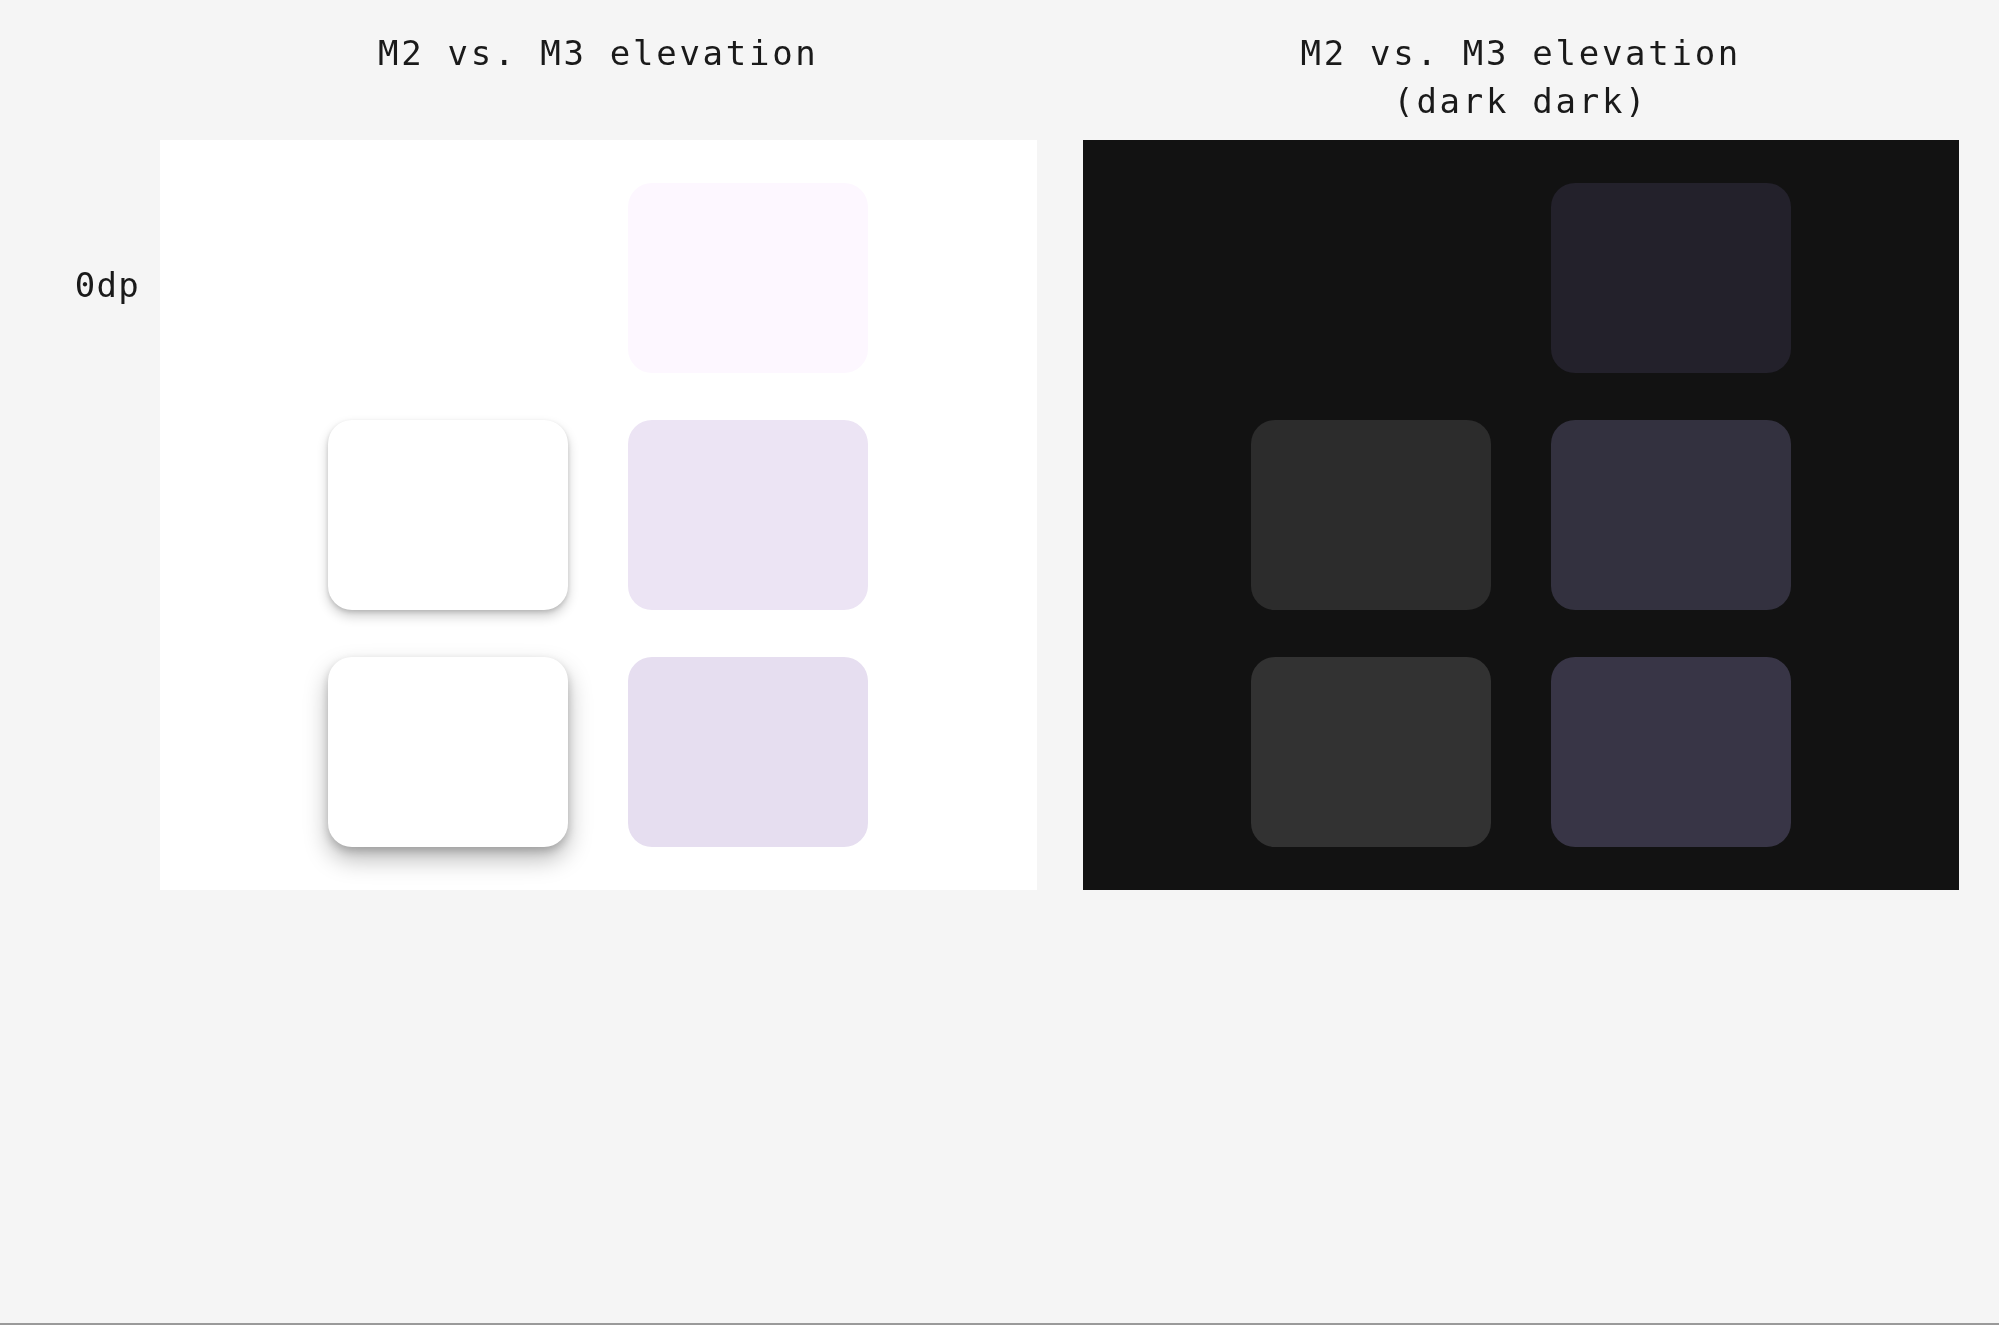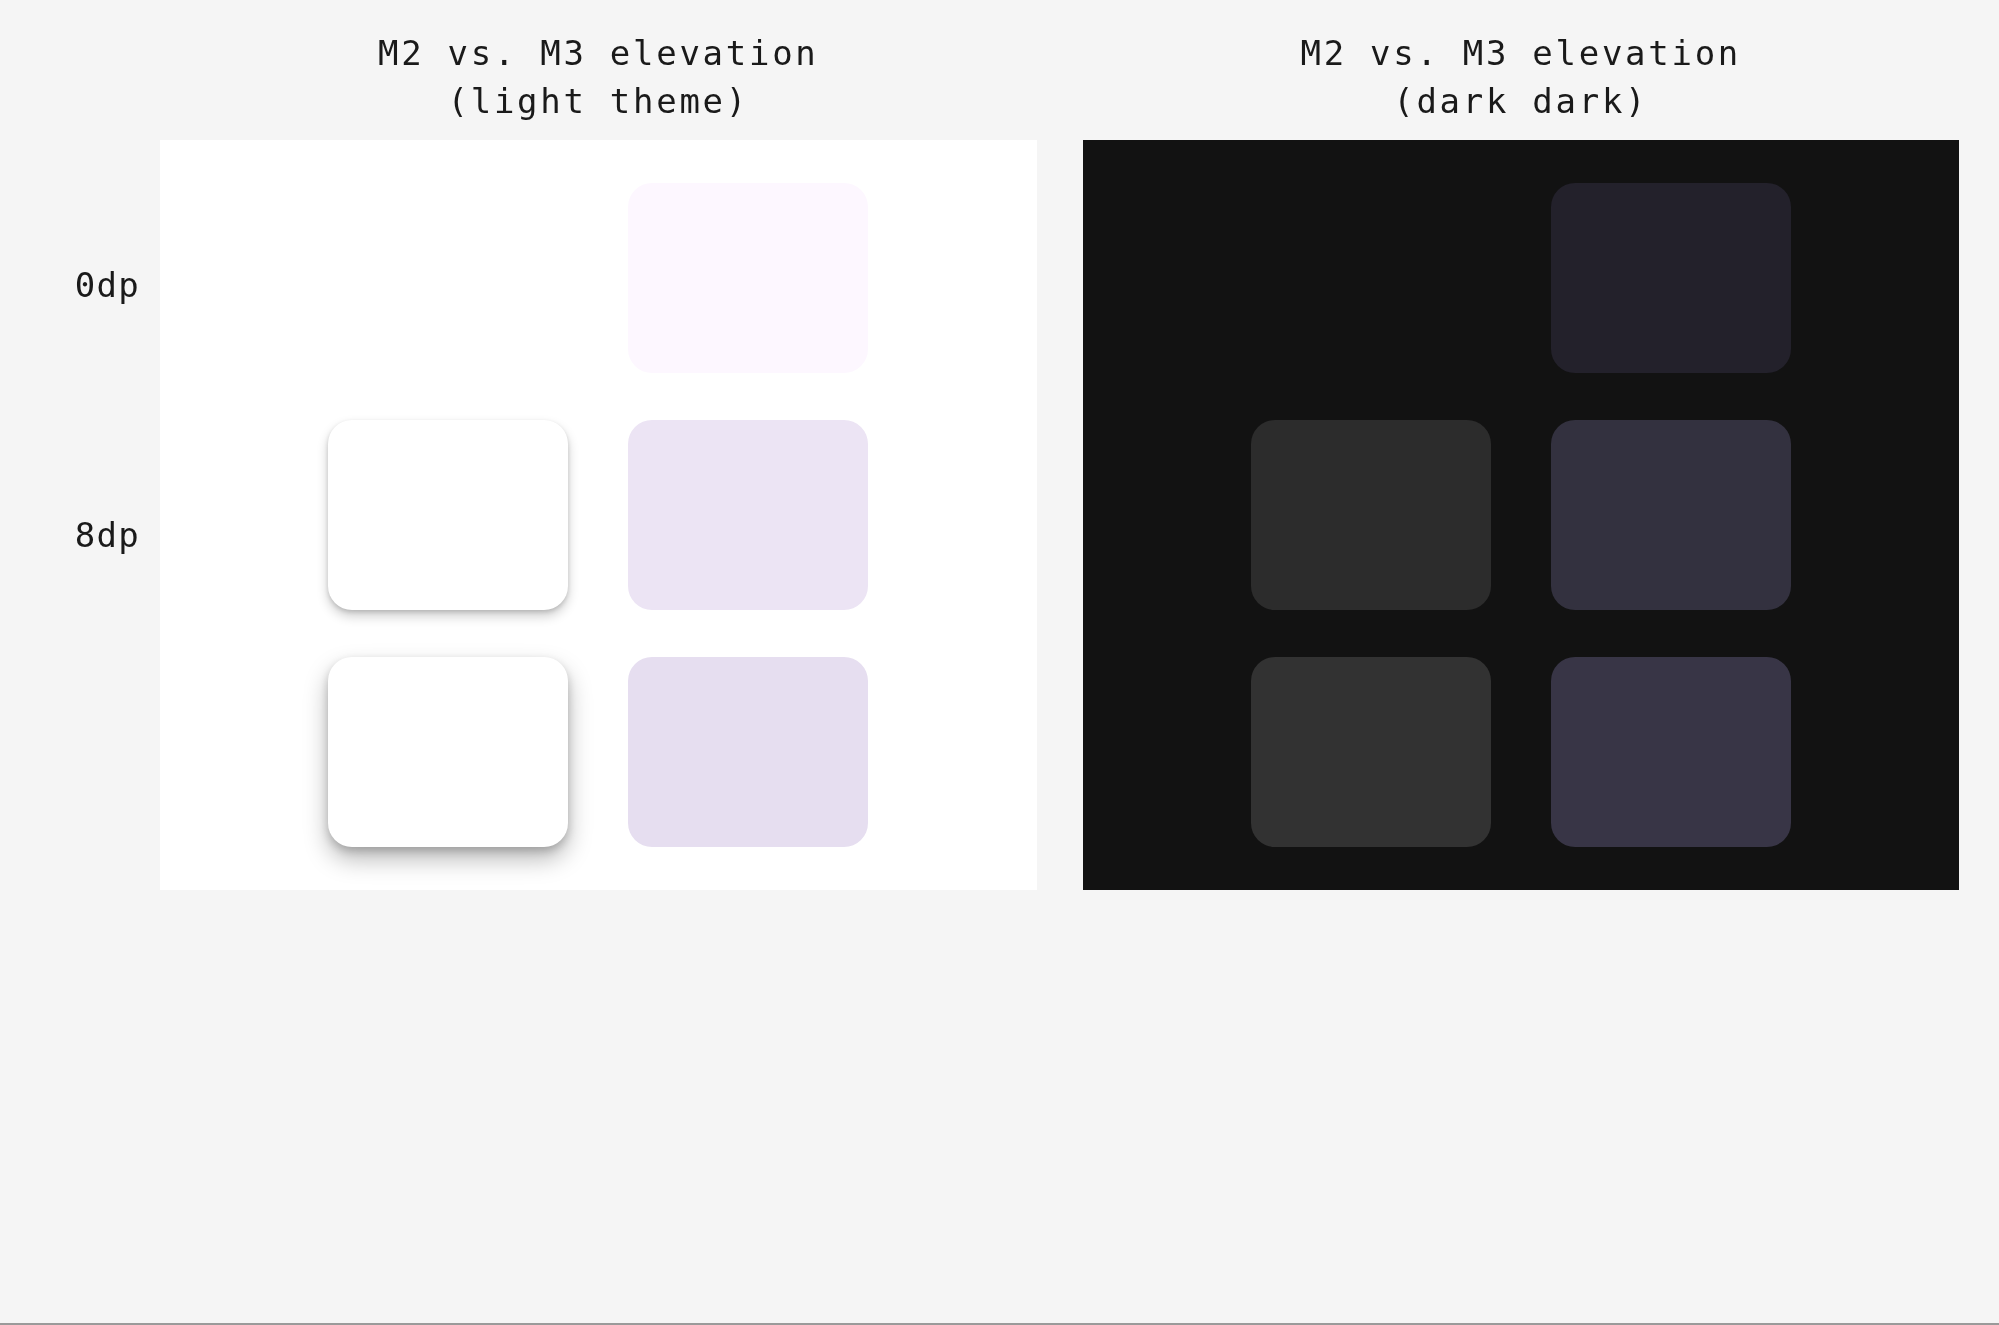--- a/index.html
+++ b/index.html
@@ -110,29 +110,27 @@
   }
 </style>
 </head>
 <body>
 
 <div class="container">
 
   <div class="row-labels">
     <div class="spacer-head"></div>
     <div class="row-label">0dp</div>
-    <div class="row-label">8dp</div>
   </div>
 
   <div class="panels">
 
     <div class="panel-col">
       <div class="panel-heading">
         <span>M2 vs. M3 elevation</span>
-        <span>(light theme)</span>
       </div>
       <div class="panel light">
         <div class="row">
           <div class="tile light-m2-0 hidden-tile"></div>
           <div class="tile light-m3-0"></div>
         </div>
         <div class="row">
           <div class="tile light-m2-8"></div>
           <div class="tile light-m3-8"></div>
         </div>

